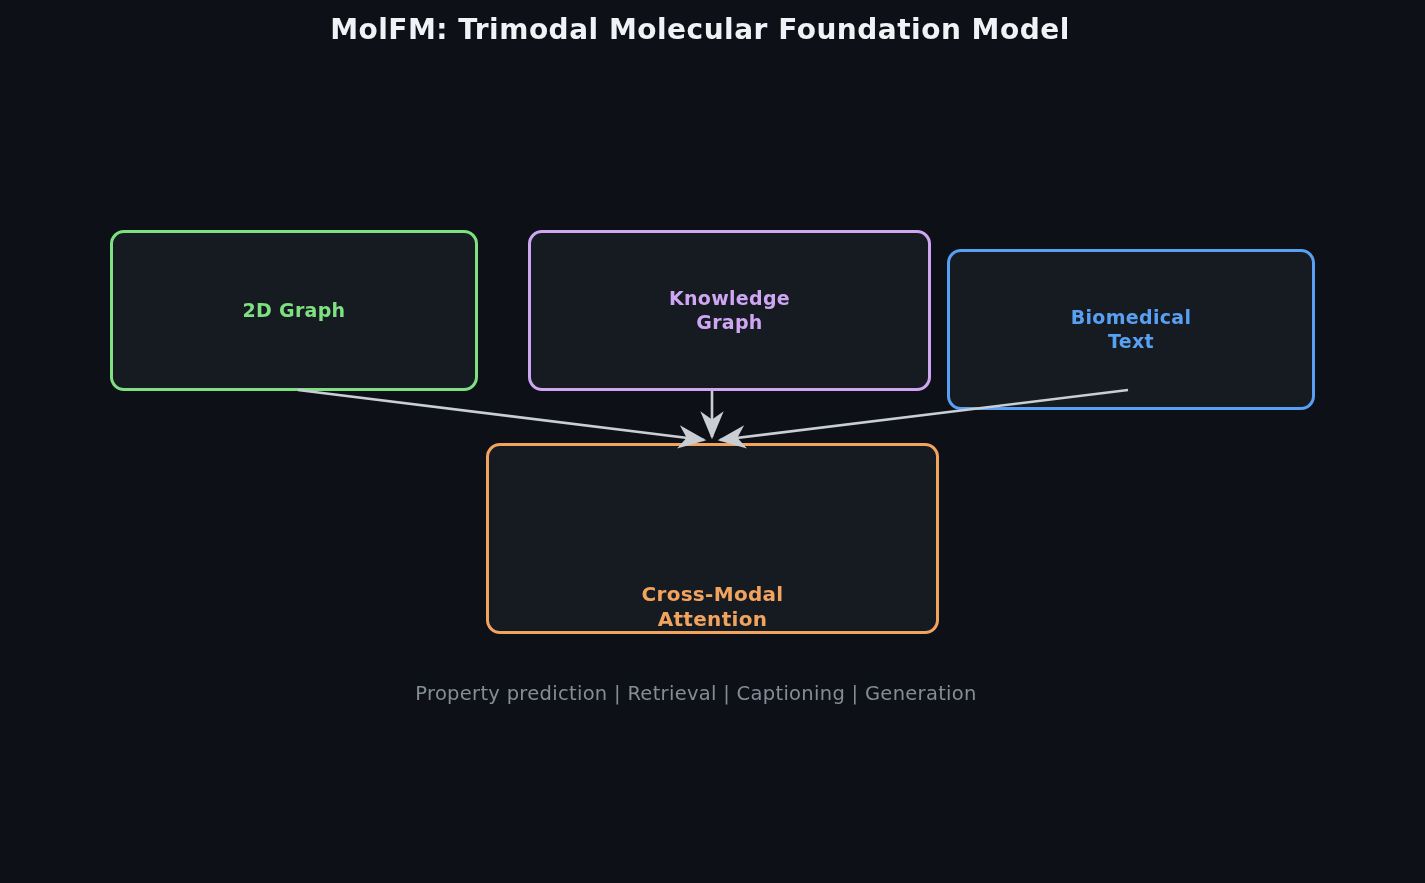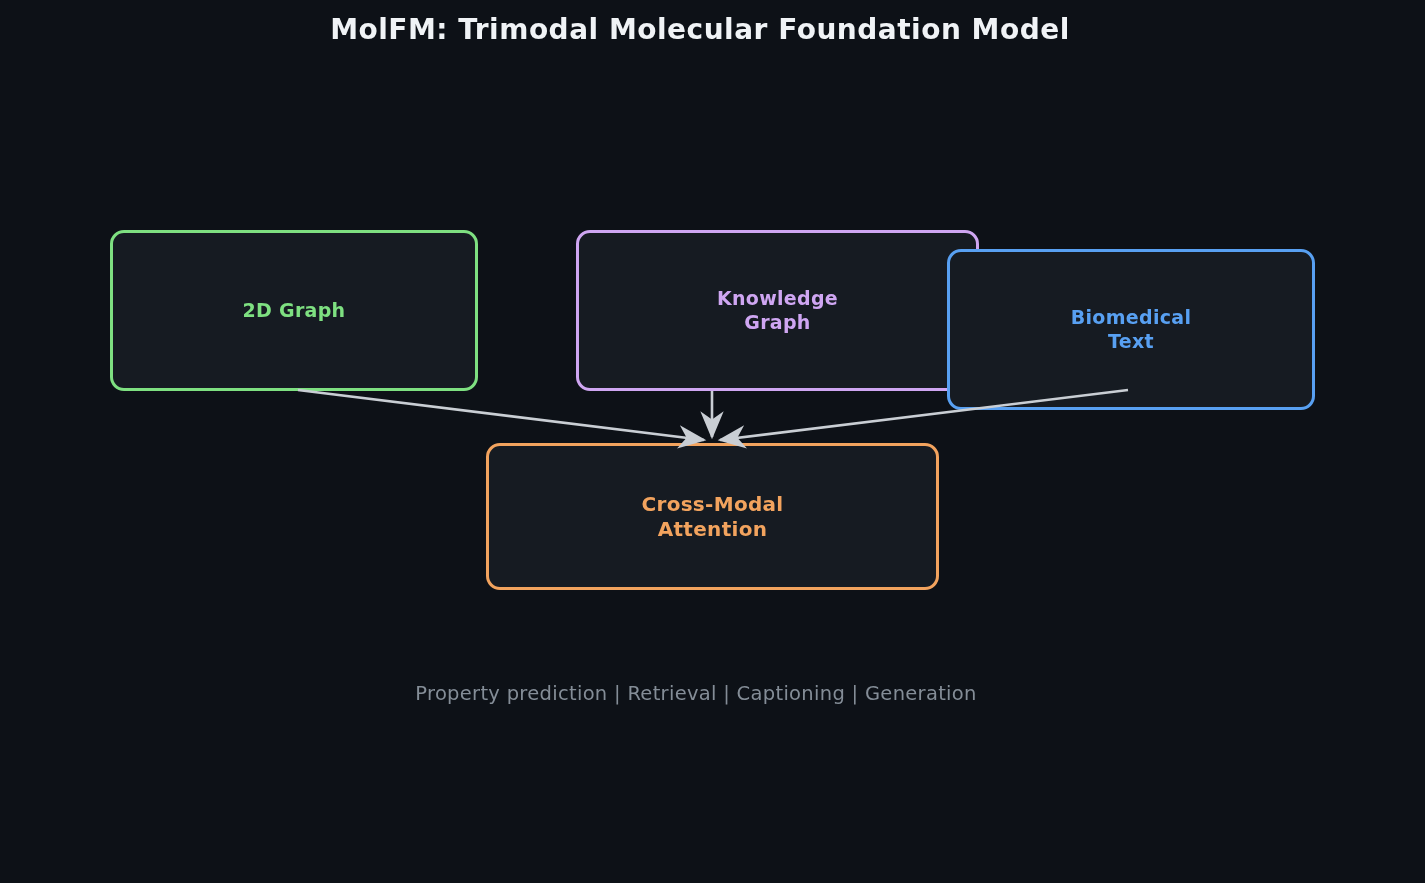--- a/index.html
+++ b/index.html
@@ -41,34 +41,34 @@
 
   .node-2d-graph {
     left: 110px; top: 230px; width: 368px; height: 161px;
     border: 3px solid #7ee081;
   }
   .node-2d-graph .node-label { color: #7ee081; }
 
   .node-knowledge-graph {
     left: 528px; top: 230px; width: 403px; height: 161px;
     border: 3px solid #cfa6f2;
-    margin-left: 48px;
   }
   .node-knowledge-graph .node-label { color: #cfa6f2; }
 
   .node-biomedical-text {
     left: 947px; top: 230px; width: 368px; height: 161px;
     border: 3px solid #58a0f2;
     margin-top: 19px;
   }
   .node-biomedical-text .node-label { color: #58a0f2; }
 
   .node-cross-modal {
-    left: 486px; top: 443px; width: 453px; height: 147px;
+    left: 486px; top: 443px; width: 453px; height: 191px;
     border: 3px solid #f2a35e;
+    align-items: flex-end;
   }
   .node-cross-modal .node-label { color: #f2a35e; font-size: 20px; }
 
   .edges-layer {
     position: absolute;
     left: 0; top: 0; width: 1425px; height: 883px;
     pointer-events: none;
   }
 
   .diagram-caption {

